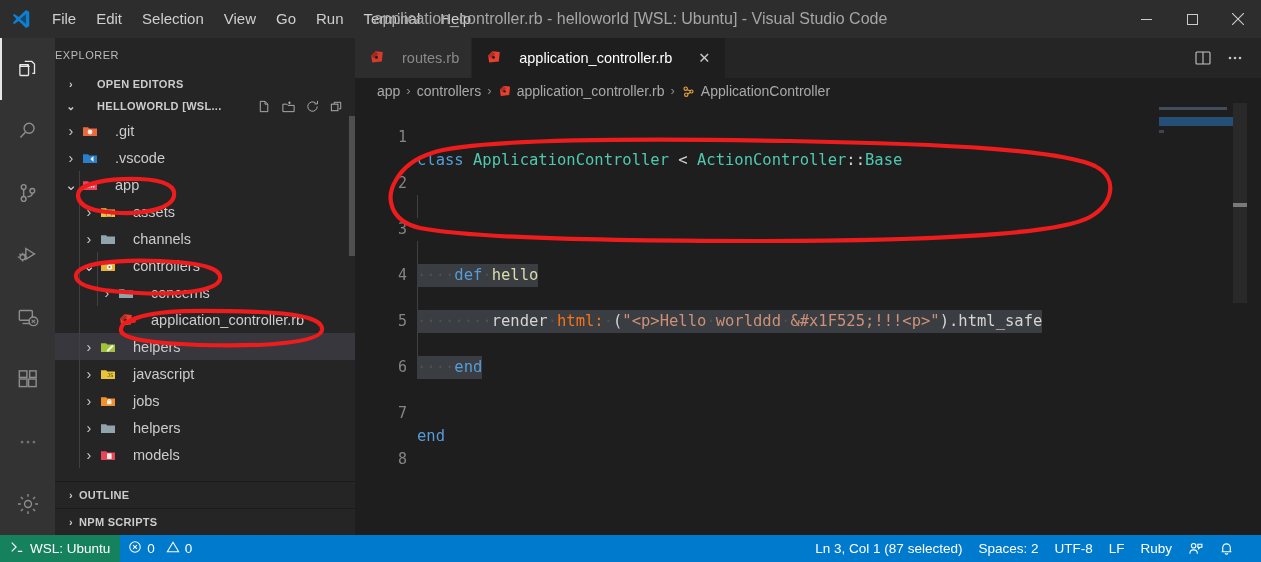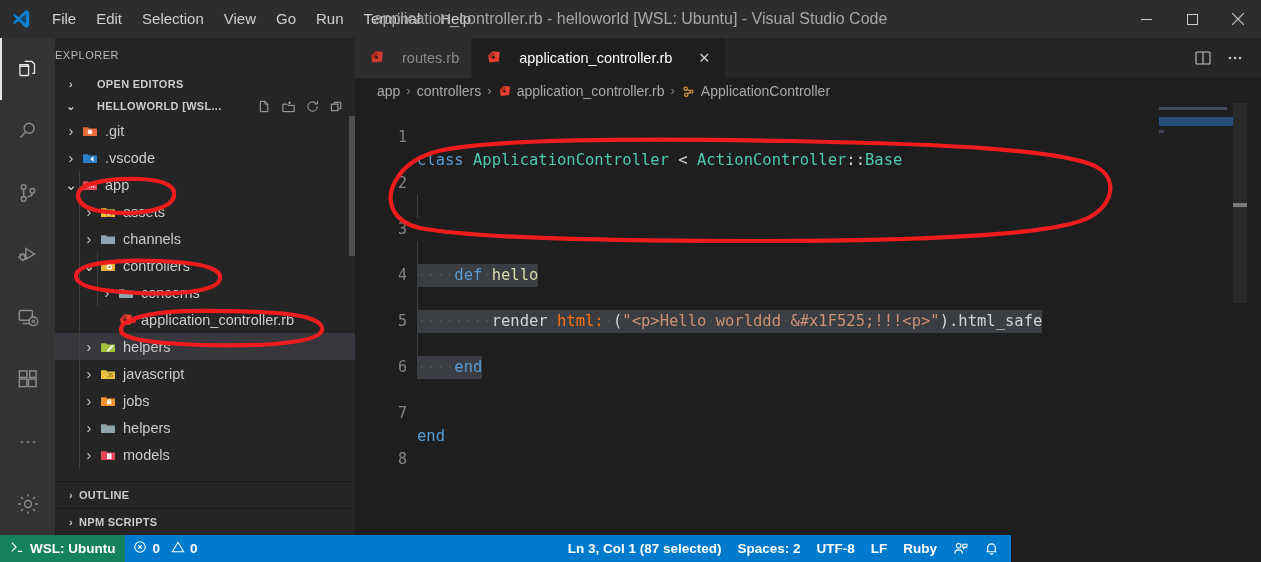--- a/index.html
+++ b/index.html
@@ -68,21 +68,21 @@
 
   .tree { position: relative; }
   .row {
     height: 27px; display: flex; align-items: center; font-size: 14.5px;
     color: #cccccc; white-space: nowrap; position: relative;
   }
   .row.sel { background: #37373d; }
   .row .arrow { width: 16px; display:flex; align-items:center; justify-content:center; color:#cccccc; flex: none; }
   .row .arrow.blank { visibility: hidden; }
   .row .ficon { width: 22px; display:flex; align-items:center; justify-content:center; flex:none; }
-  .row .name { margin-left: 4px; }
+  .row .name { margin-left: 14px; }
   .indent-guide {
     position: absolute; width: 1px; background: #404040;
   }
   .sb-scroll {
     position: absolute; right: 0; top: 78px; width: 6px; height: 140px;
     background: #4f4f4f; border-radius: 0;
   }
   .bottom-sections { position: absolute; bottom: 0; left: 0; width: 300px; }
   .bsec {
     height: 27px; display: flex; align-items: center; padding-left: 8px;
@@ -141,30 +141,30 @@
   }
   .mm-line { position: absolute; height: 3px; }
   .mm-scroll { position: absolute; right: 0; top: 0; width: 14px; height: 432px; }
   .mm-slider { position: absolute; right: 0; top: 0; width: 14px; height: 200px; background: rgba(121,121,121,0.12); }
 
   
   .ovr-mark { position: absolute; right: 0; width: 14px; height: 4px; background: #7a7a7a; }
 
   
   .statusbar {
-    position: absolute; bottom: 0; left: 0; width: 1011px; height: 27px;
+    position: absolute; bottom: 0; left: 0; width: 1261px; height: 27px;
     background: #007acc; display: flex; align-items: center;
-    color: #ffffff; font-size: 13.5px; font-weight: bold;
+    color: #ffffff; font-size: 13.5px;
   }
   .remote {
     background: #16825d; height: 27px; display: flex; align-items: center;
     padding: 0 10px; gap: 6px; font-size: 13.5px;
   }
   .sb-item { height: 27px; display: flex; align-items: center; padding: 0 8px; gap: 5px; }
-  .sb-right { margin-left: auto; display: flex; align-items: center; padding-right: 4px; }
+  .sb-right { margin-left: auto; display: flex; align-items: center; padding-right: 19px; }
 
   
   .annot { position: absolute; top: 0; left: 0; width: 1261px; height: 562px; pointer-events: none; }
 </style>
 </head>
 <body>
 
 <div id="app">
 
   <div class="titlebar">

